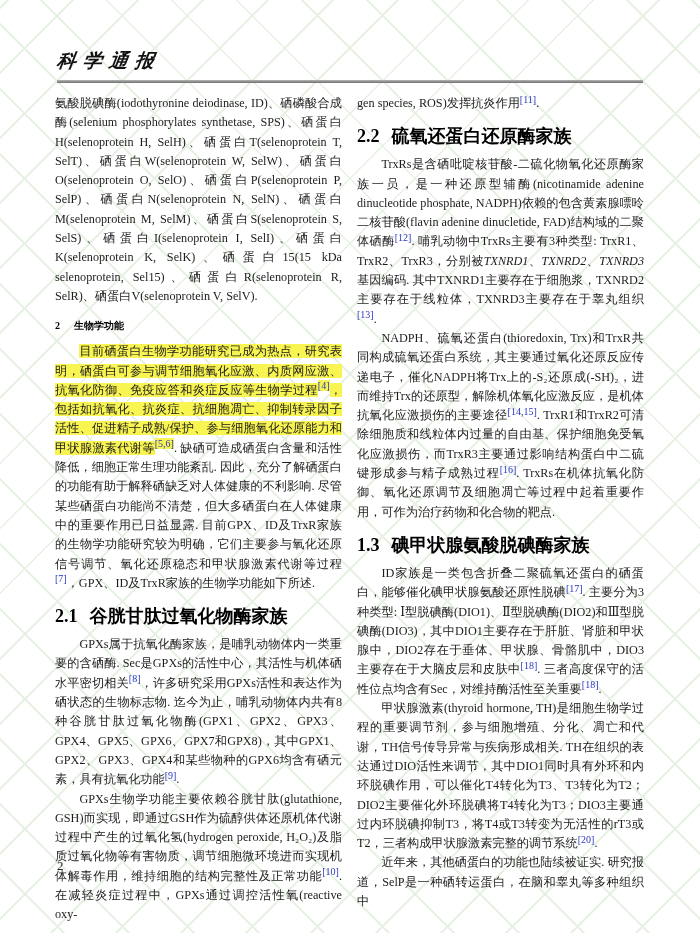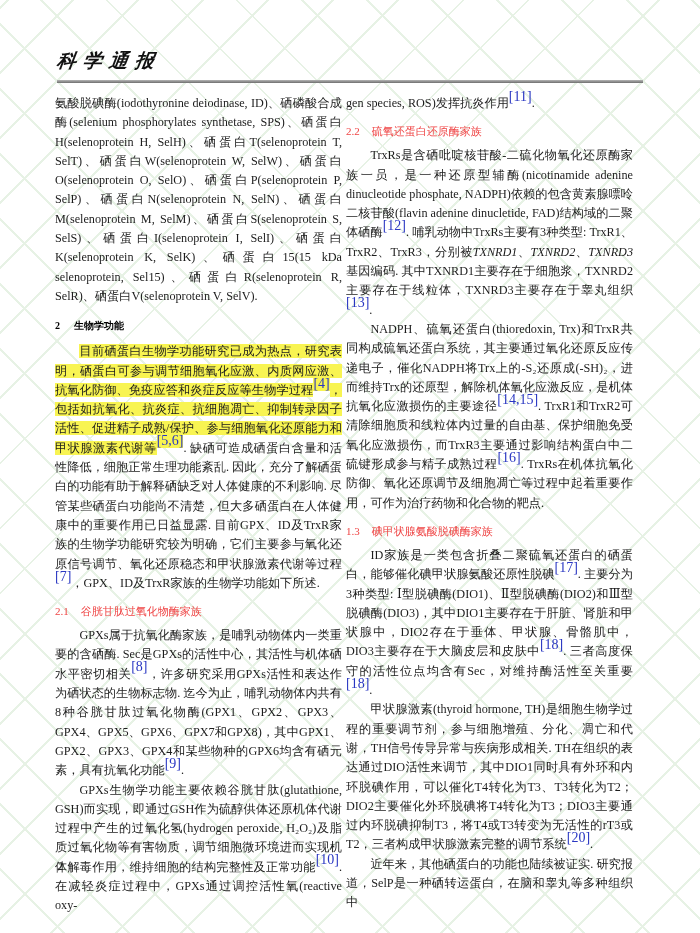--- a/index.html
+++ b/index.html
@@ -18,37 +18,37 @@
   }
   .header{position:absolute;left:57px;top:48px;right:57px;z-index:2;}
   .brand{
     font-family:"DejaVu Serif","Liberation Serif",serif;
     font-style:italic;font-weight:bold;font-size:19px;letter-spacing:7px;color:#111;
     transform:skewX(-8deg);display:inline-block;
   }
   .rule{position:absolute;left:57px;right:57px;top:80px;height:3px;
     background:linear-gradient(#b5b5b5,#6f6f6f);z-index:2;}
   .columns{
-    position:absolute;left:55px;top:94px;width:590px;display:flex;gap:4px;z-index:1;
+    position:absolute;left:55px;top:94px;width:590px;display:flex;gap:15px;z-index:1;
   }
   .col{width:287px;}
   .p{
     font-size:12.2px;line-height:19.3px;text-align:justify;
     margin:0;word-break:break-word;
   }
   .indent{text-indent:2em;}
   .h2{font-size:10px;font-weight:bold;margin:13px 0 9px;color:#000;}
   .h2 .hnum{margin-right:14px;}
-  .h3{font-size:11px;font-weight:normal;margin:11px 0 7px;color:#ef4444;}
+  .h3{font-size:18px;font-weight:bold;margin:11px 0 7px;color:#000000;}
   .h3 .hnum{margin-right:12px;}
   .seg{}
   .i{font-style:italic;}
   .hl{background:var(--hl,#f8f452);}
   sup.cite{
-    color:var(--cite,#2936c2);font-size:14px;line-height:0;
+    color:var(--cite,#2936c2);font-size:10px;line-height:0;
     vertical-align:baseline;position:relative;top:-0.45em;
   }
   .footer-pagenum{
     position:absolute;left:57px;top:858px;font-size:13px;z-index:2;color:#222;
   }
 </style>
 </head>
 <body>
 
 <div class="page" style="--hl: #f8f452; --cite: #2936c2; --wm: #d4e9d1;">

